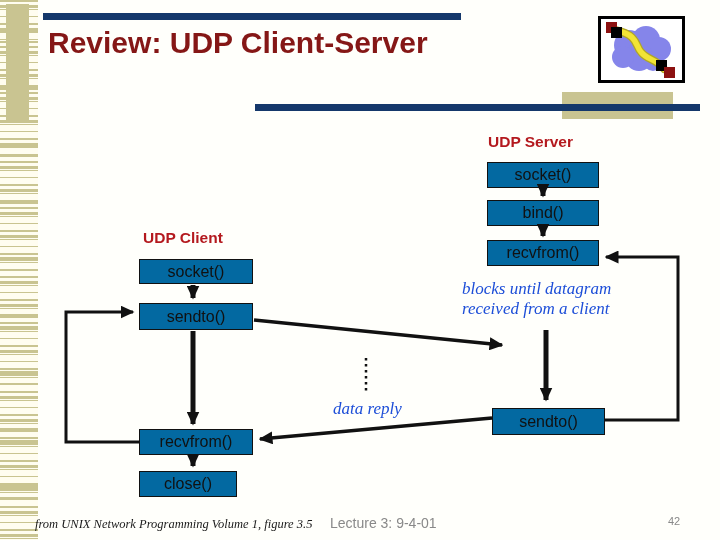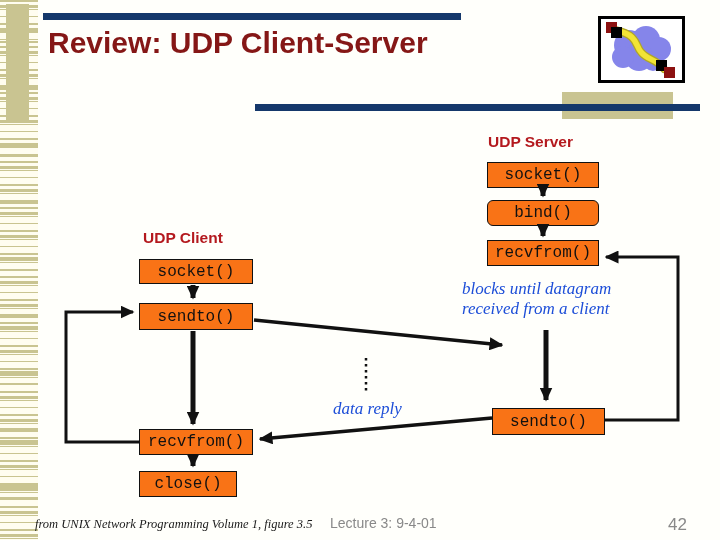--- a/index.html
+++ b/index.html
@@ -17,40 +17,40 @@
   }
   #leftbar{position:absolute;left:6px;top:4px;width:23px;height:116px;background:#c9c491;}
   .rule{position:absolute;background:#15386b;}
   #tanblock{position:absolute;left:562px;top:92px;width:111px;height:27px;background:#c9c491;}
   #title{
     position:absolute;left:48px;top:26px;width:480px;
     color:#851716;font-size:30px;font-weight:bold;line-height:1.1;letter-spacing:0;
   }
   .redlabel{position:absolute;color:#b4191e;font-size:15.5px;font-weight:bold;}
   .box{
-    position:absolute;background:#f97316;border:1.5px solid #111;
-    font-family:Liberation Mono, monospace;
+    position:absolute;background:#0369a1;border:1.5px solid #111;
+    font-family:Liberation Sans, sans-serif;
     font-size:16px;color:#111;display:flex;align-items:center;justify-content:center;
     box-sizing:border-box;z-index:3;
   }
   .note{
     position:absolute;font-family:"Liberation Serif",serif;font-style:italic;
     color:#1d4ed8;font-size:17px;line-height:1.18;
   }
   svg.overlay{position:absolute;left:0;top:0;z-index:4;pointer-events:none;}
   #imgbox{
     position:absolute;left:598px;top:16px;width:87px;height:67px;
     background:#fff;border:3px solid #000;box-sizing:border-box;z-index:2;
   }
   #footer-src{
     position:absolute;left:35px;top:517px;font-family:"Liberation Serif",serif;
     font-style:italic;font-size:12.5px;color:#1a1a1a;
   }
   #footer-lec{position:absolute;left:330px;top:515px;font-size:14px;color:#898989;text-align:center;}
-  #footer-pg{position:absolute;left:668px;top:515px;font-size:17px;color:#898989;}
+  #footer-pg{position:absolute;left:668px;top:515px;font-size:11px;color:#898989;}
 </style>
 </head>
 <body>
 
 <div id="slide">
 
   <div id="stripes"></div>
   <div id="leftbar"></div>
 
   <div class="rule" style="left:43px;top:13px;width:418px;height:7px;"></div>
@@ -78,21 +78,21 @@
     </svg>
   </div>
 
   <div id="tanblock"></div>
   <div class="rule" style="left:255px;top:104px;width:445px;height:7px;"></div>
 
   <div class="redlabel" style="left:488px;top:133px;">UDP Server</div>
   <div class="redlabel" style="left:143px;top:229px;">UDP Client</div>
 
   <div class="box" style="left:487px;top:162px;width:112px;height:26px;">socket()</div>
-  <div class="box" style="left:487px;top:200px;width:112px;height:26px;border-radius:6px;">bind()</div>
+  <div class="box" style="left:487px;top:200px;width:112px;height:26px;">bind()</div>
   <div class="box" style="left:487px;top:240px;width:112px;height:26px;">recvfrom()</div>
   <div class="box" style="left:492px;top:408px;width:113px;height:27px;">sendto()</div>
 
   <div class="box" style="left:139px;top:259px;width:114px;height:25px;">socket()</div>
   <div class="box" style="left:139px;top:303px;width:114px;height:27px;">sendto()</div>
   <div class="box" style="left:139px;top:429px;width:114px;height:26px;">recvfrom()</div>
   <div class="box" style="left:139px;top:471px;width:98px;height:26px;">close()</div>
 
   <div class="note" style="left:462px;top:279px;width:195px;">blocks until datagram received from a client</div>
   <div class="note" style="left:333px;top:399px;">data reply</div>

